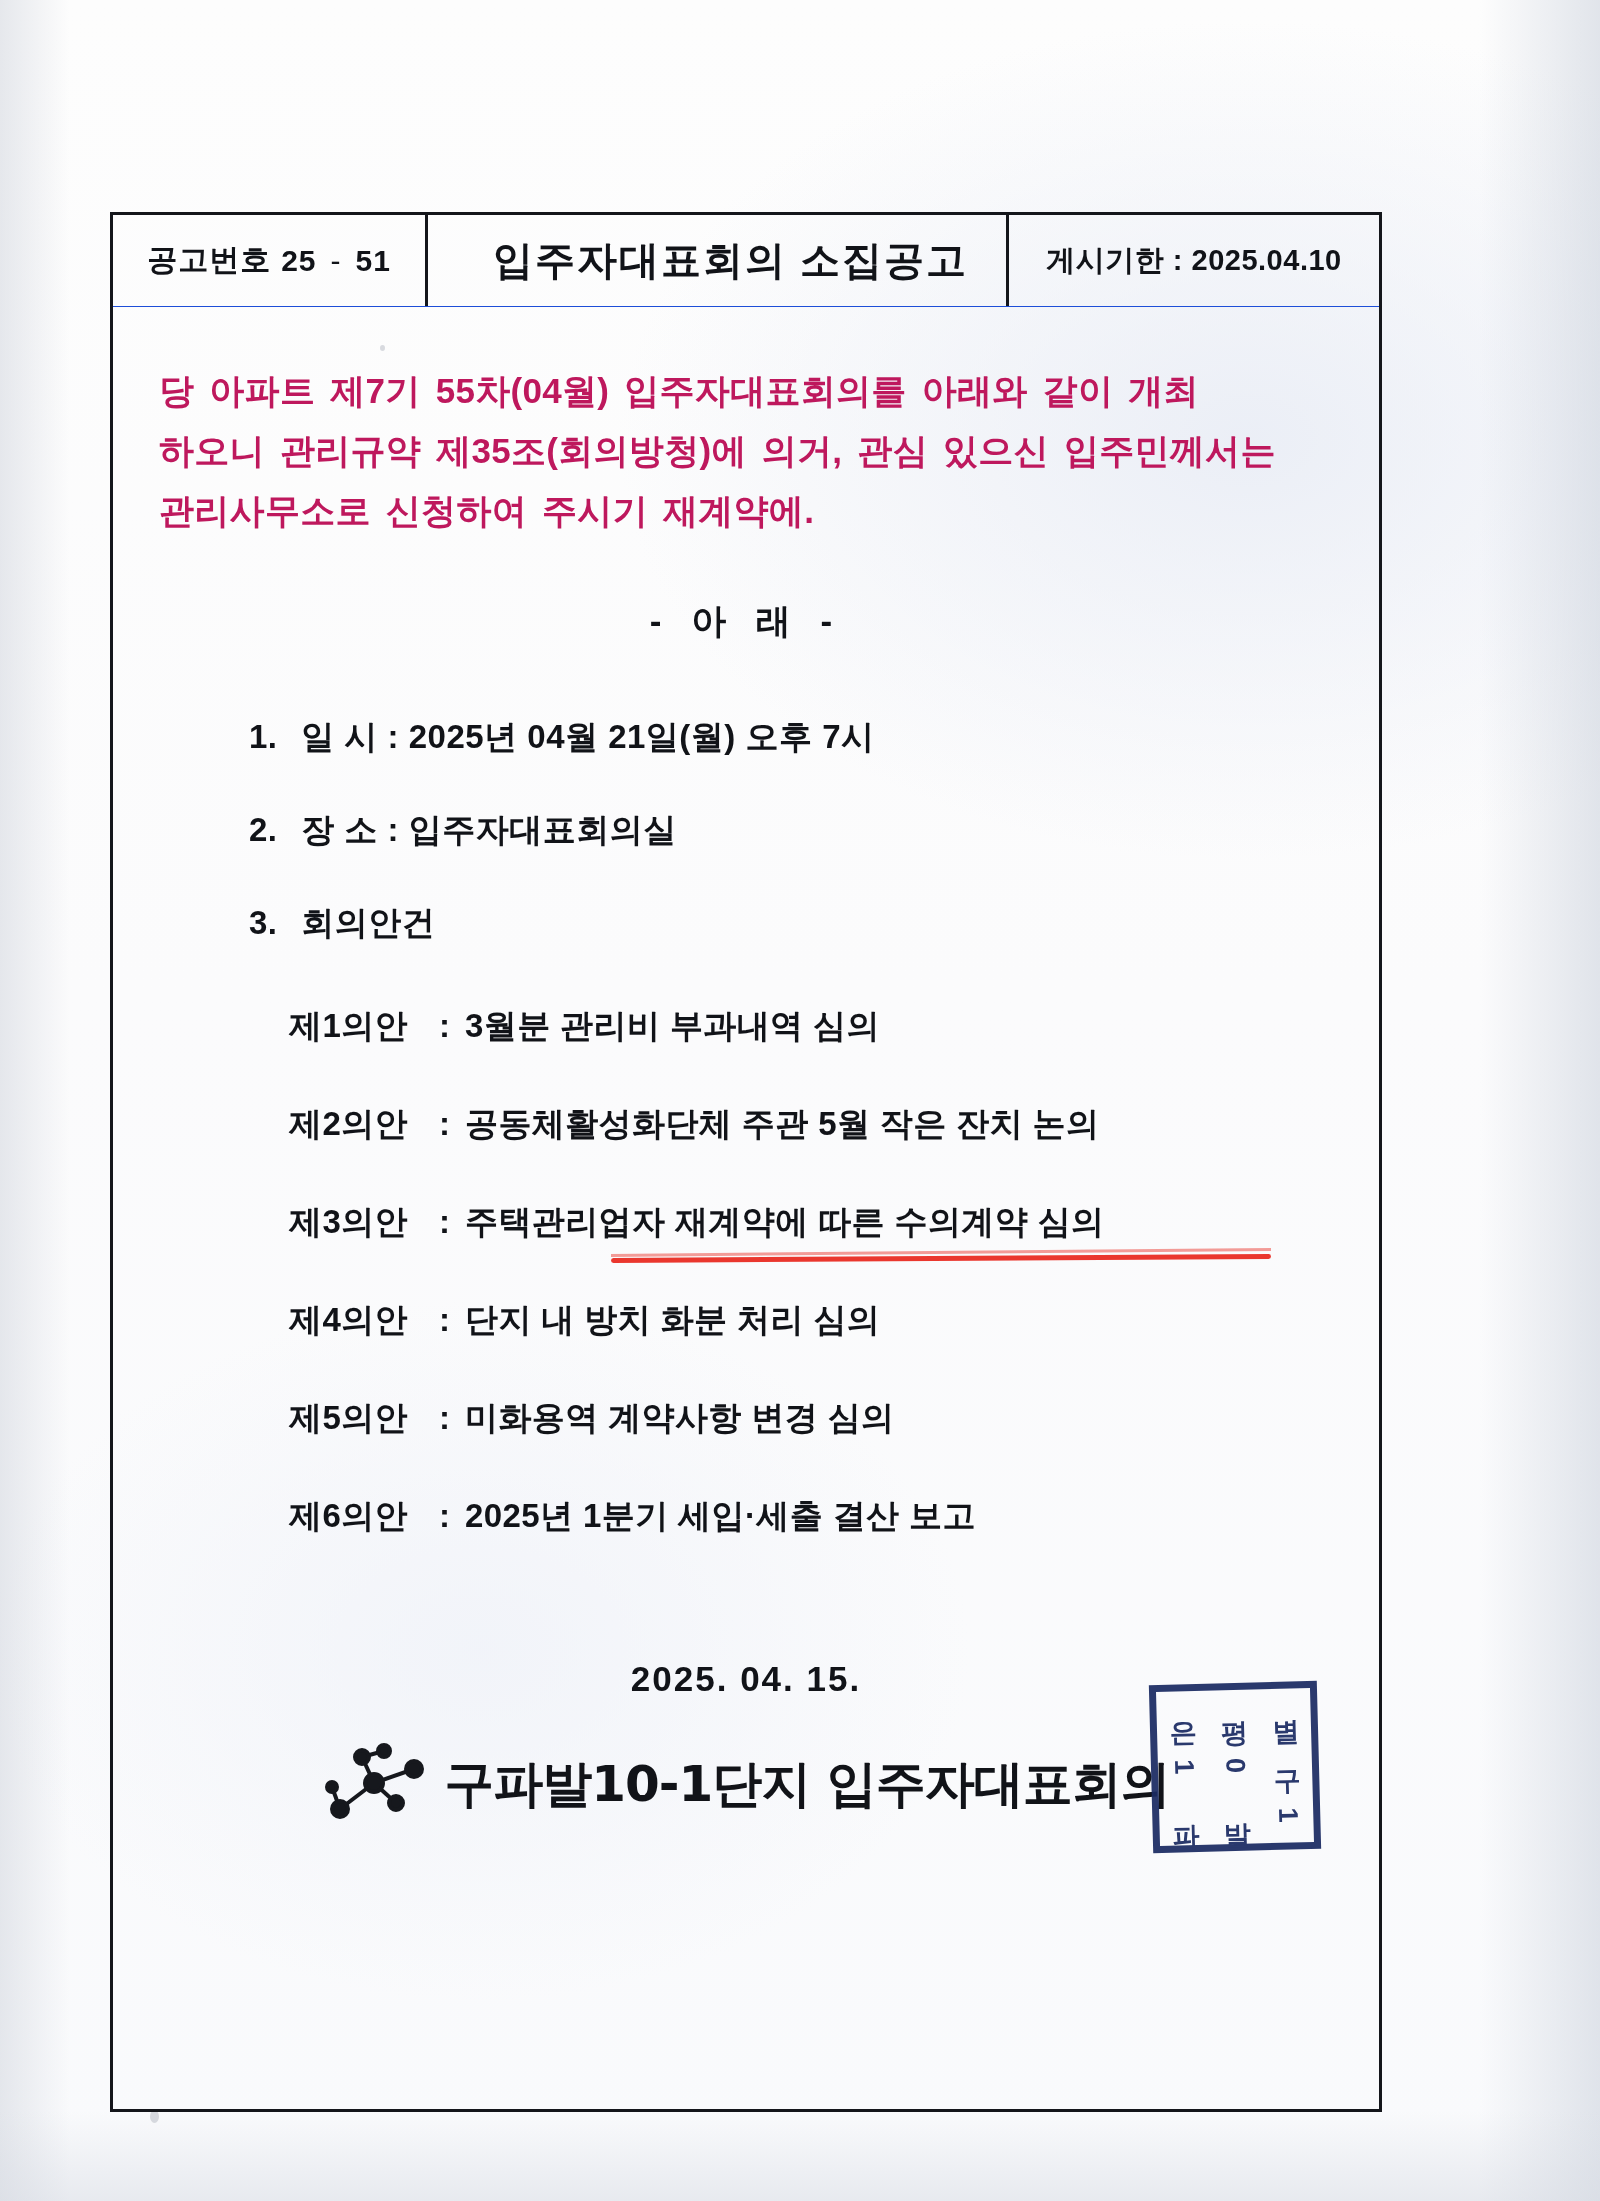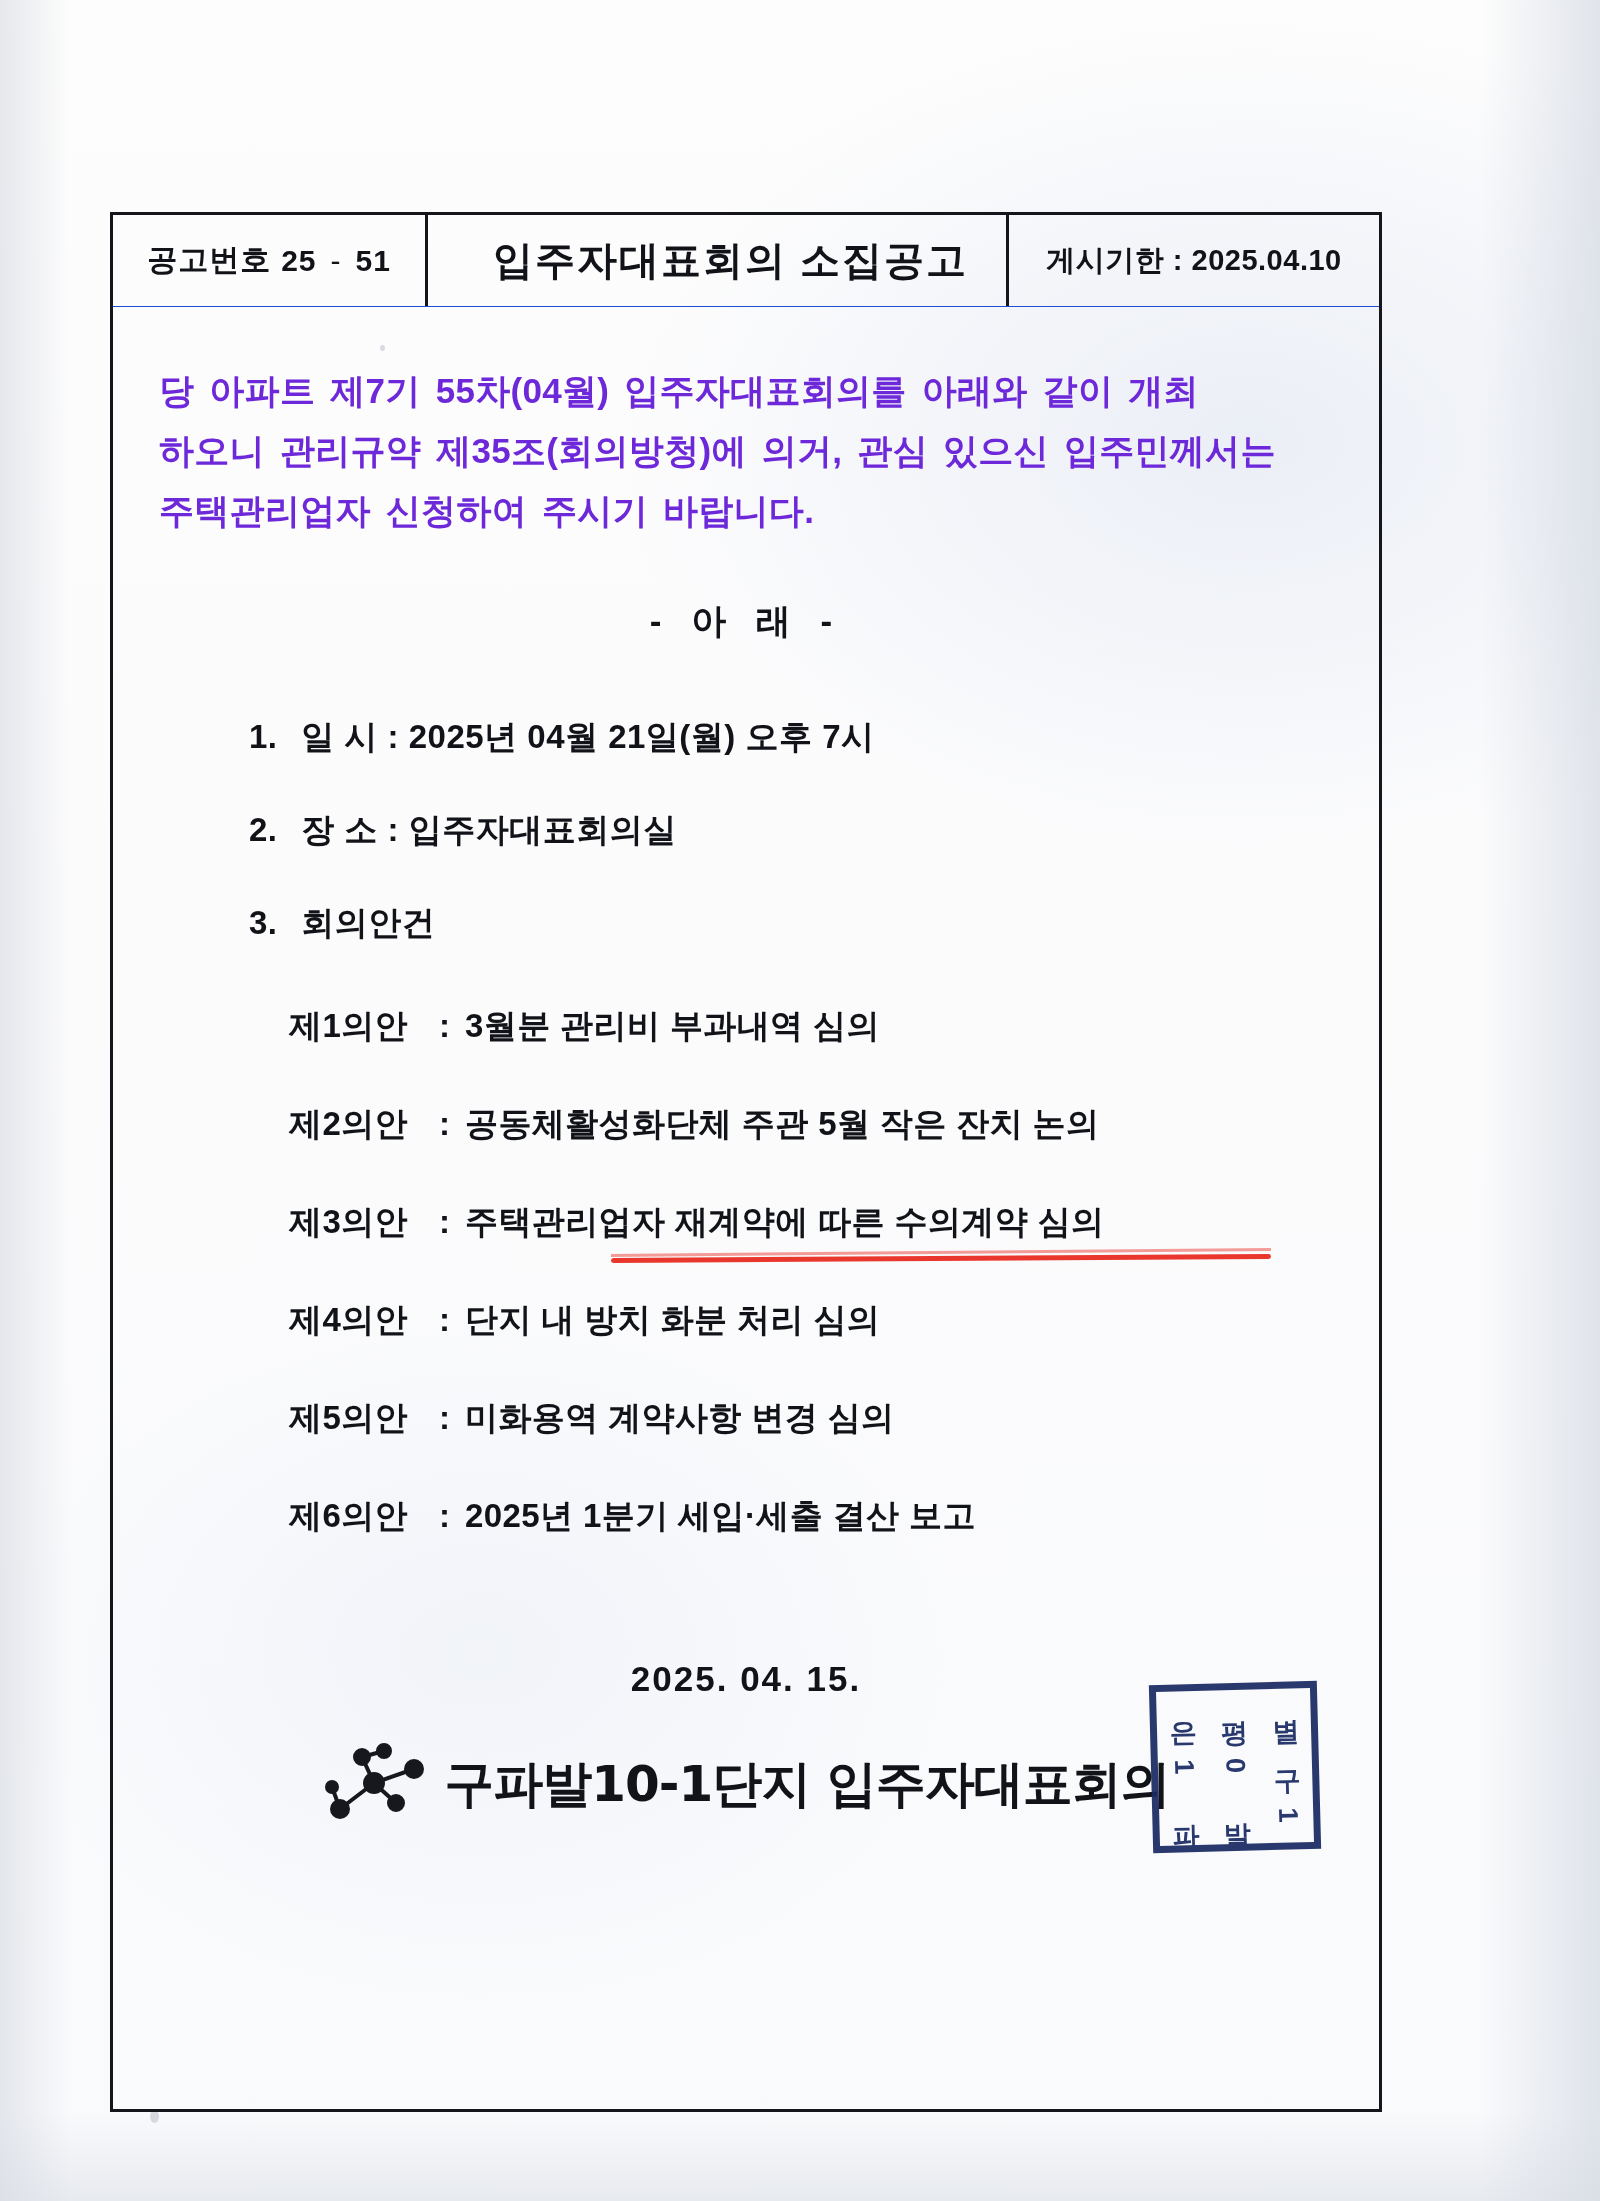--- a/index.html
+++ b/index.html
@@ -104,21 +104,21 @@
     box-sizing: border-box;
     height: calc(100% - 92px);
   }
 
   .intro {
     font-size: 35px;
     font-weight: 700;
     line-height: 1.72;
     letter-spacing: 0.3px;
     word-spacing: 5px;
-    color: #6d28d9;
+    color: #be185d;
   }
   .intro .ln { display: block; white-space: nowrap; }
 
   .arae {
     text-align: center;
     font-size: 35px;
     font-weight: 700;
     margin-top: 56px;
     letter-spacing: 10px;
   }
@@ -251,21 +251,21 @@
     </div>
     <div class="hdr-cell hdr-center">입주자대표회의 소집공고</div>
     <div class="hdr-cell hdr-right">게시기한 : 2025.04.10</div>
   </div>
 
   <div class="body-area">
 
     <div class="intro">
       <span class="ln">당 아파트 제7기 55차(04월) 입주자대표회의를 아래와 같이 개최</span>
       <span class="ln">하오니 관리규약 제35조(회의방청)에 의거, 관심 있으신 입주민께서는</span>
-      <span class="ln">주택관리업자 신청하여 주시기 바랍니다.</span>
+      <span class="ln">관리사무소로 신청하여 주시기 재계약에.</span>
     </div>
 
     <div class="arae">- 아    래 -</div>
 
     <div class="items">
       <div class="item-line">
         <span class="idx">1.</span>
         <span>일    시 :</span>
         <span>2025년 04월 21일(월) 오후 7시</span>
       </div>

